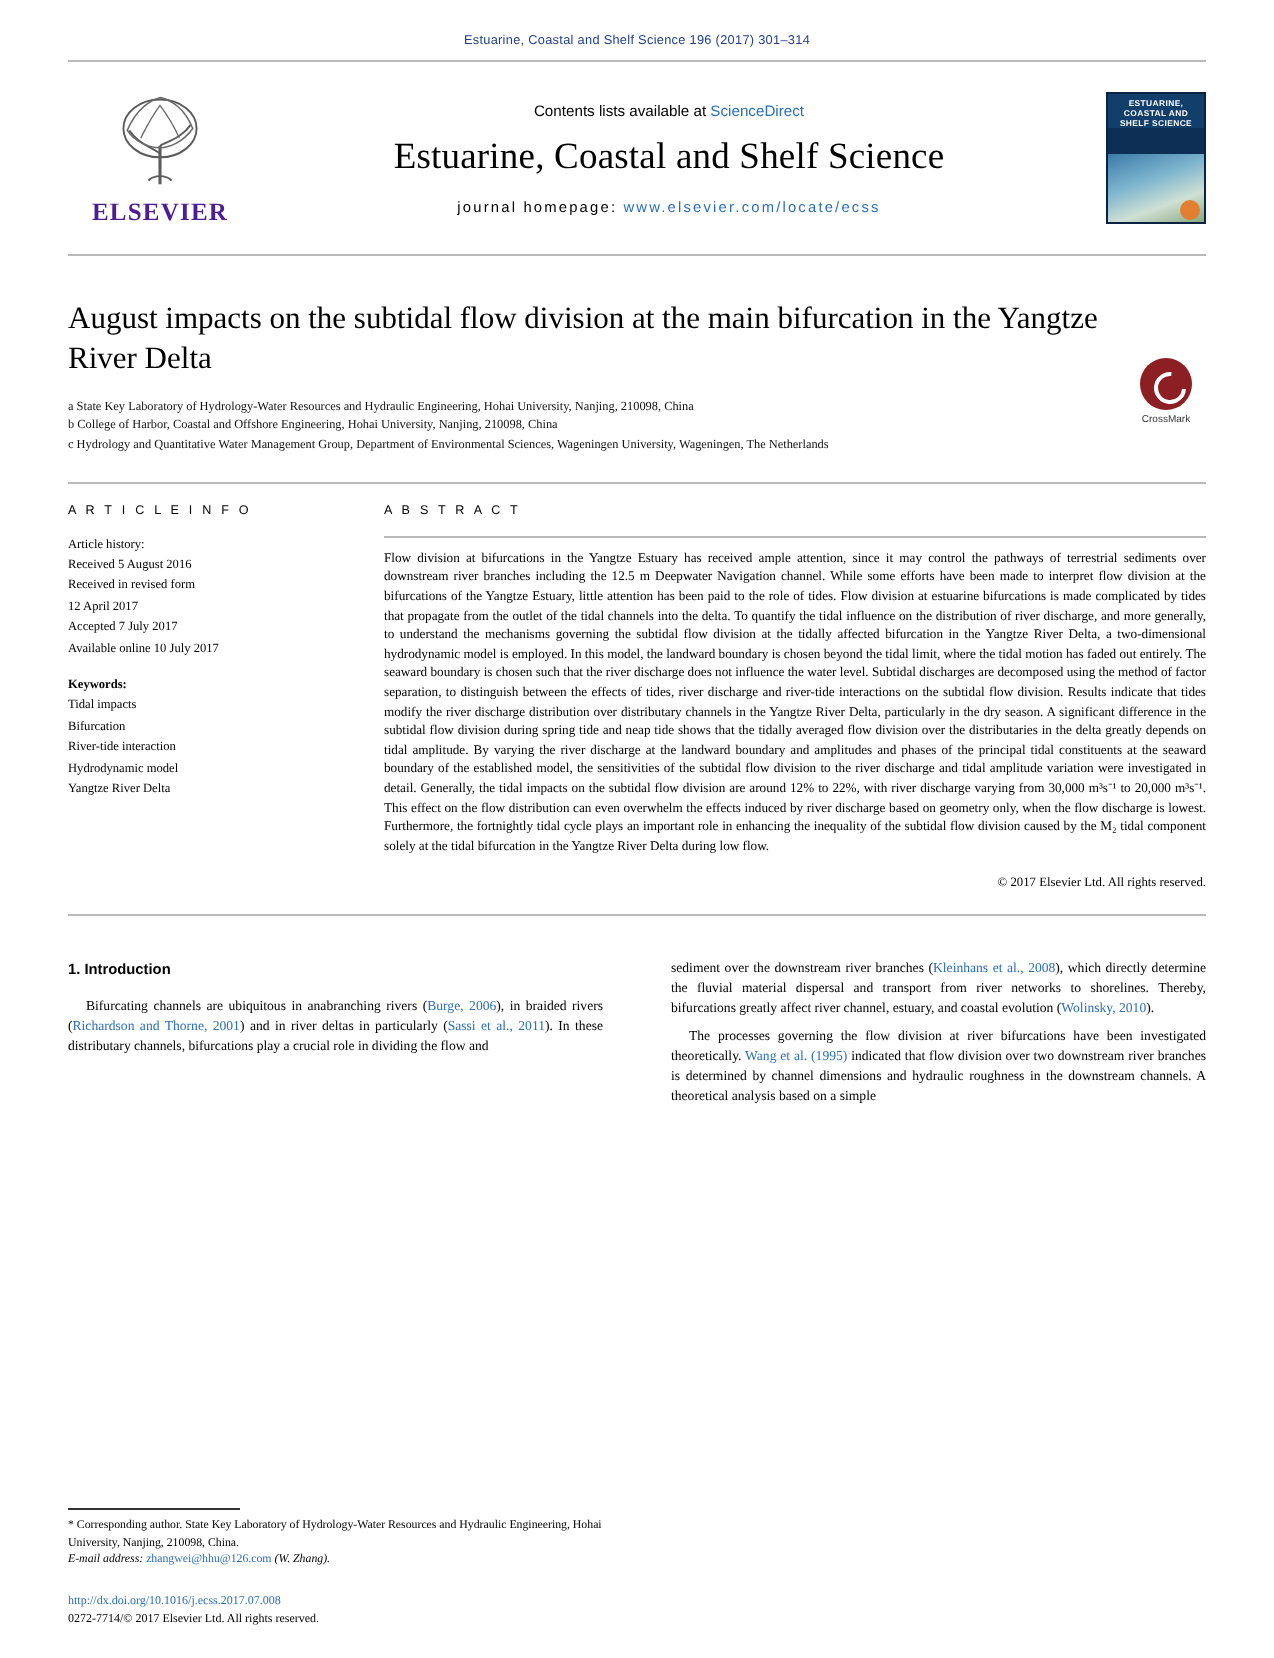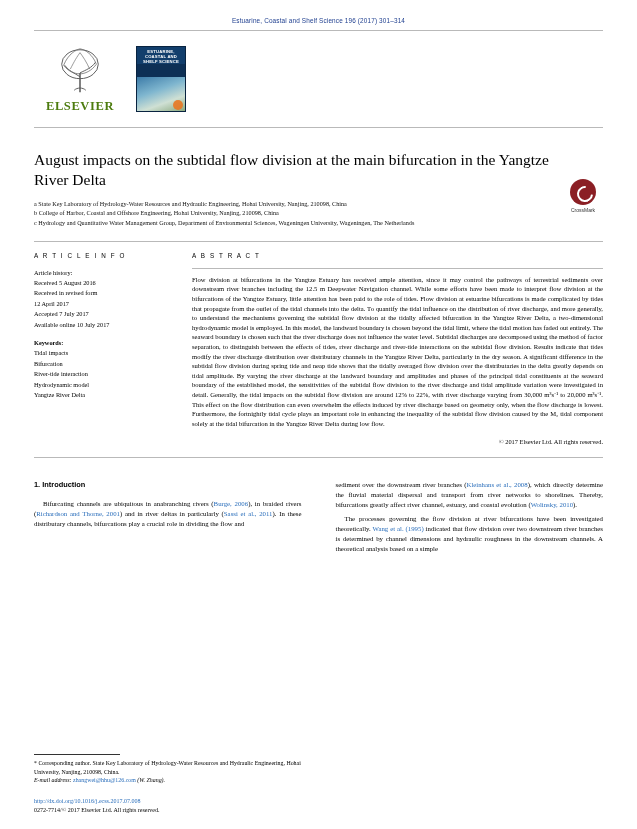--- a/index.html
+++ b/index.html
@@ -23,21 +23,21 @@
     font-family:"Liberation Sans",sans-serif;
   }
   .rule-top{border-top:1px solid #b9b9b9;margin-top:6px;}
 
   
   .masthead{display:flex;align-items:stretch;height:96px;border-bottom:1px solid #b9b9b9;}
   .elsevier{width:92px;display:flex;flex-direction:column;align-items:center;justify-content:center;}
   .tree{width:58px;height:52px;}
   .elsevier-word{
     font-family:"Liberation Serif",serif;
-    font-size:12.5px;color:#4d7c0f;letter-spacing:.6px;margin-top:3px;font-weight:700;
+    font-size:12.5px;color:#4c1d95;letter-spacing:.6px;margin-top:3px;font-weight:700;
   }
   .mast-center{flex:1;display:flex;flex-direction:column;align-items:center;justify-content:center;gap:9px;}
   .contents{font-size:7.6px;font-family:"Liberation Sans",sans-serif;}
   .contents .sd{color:#2a6ebb;}
   .journal-title{font-size:18.5px;font-family:"Liberation Serif",serif;letter-spacing:.1px;}
   .homepage{font-size:7.4px;font-family:"Liberation Sans",sans-serif;letter-spacing:1.1px;}
   .homepage .url{color:#2a6ebb;}
   .cover{width:60px;display:flex;align-items:center;justify-content:flex-end;}
   .cover-img{
     width:48px;height:64px;background:#0d2f55;position:relative;overflow:hidden;
@@ -126,20 +126,29 @@
         <path d="M30 50 L30 30" stroke="#5b5b5b" stroke-width="1.6" fill="none"></path>
         <path d="M30 34 C24 30 18 28 14 22 M30 30 C36 27 42 25 46 19" stroke="#5b5b5b" stroke-width="1" fill="none"></path>
         <ellipse cx="30" cy="21" rx="19" ry="15" fill="none" stroke="#5b5b5b" stroke-width="1"></ellipse>
         <path d="M13 22 C18 10 26 6 30 5 C36 6 43 11 47 21 C42 28 35 31 30 31 C24 31 17 28 13 22 Z" fill="none" stroke="#6a6a6a" stroke-width=".8"></path>
         <path d="M20 26 C24 18 27 13 30 9 C33 13 37 19 40 26" fill="none" stroke="#6a6a6a" stroke-width=".7"></path>
         <path d="M24 48 C27 45 33 45 36 48" fill="none" stroke="#5b5b5b" stroke-width="1"></path>
       </svg>
       <div class="elsevier-word">ELSEVIER</div>
     </div>
 
+    <div class="mast-center">
+      <div class="contents">
+        <span>Contents lists available at </span><span class="sd">ScienceDirect</span>
+      </div>
+      <div class="journal-title">Estuarine, Coastal and Shelf Science</div>
+      <div class="homepage">
+        <span>journal homepage: </span><span class="url">www.elsevier.com/locate/ecss</span>
+      </div>
+    </div>
 
     <div class="cover">
       <div class="cover-img">
         <div class="band"></div>
         <div class="t">ESTUARINE, COASTAL AND SHELF SCIENCE</div>
         <div class="photo"></div>
         <div class="logo"></div>
       </div>
     </div>
   </div>

